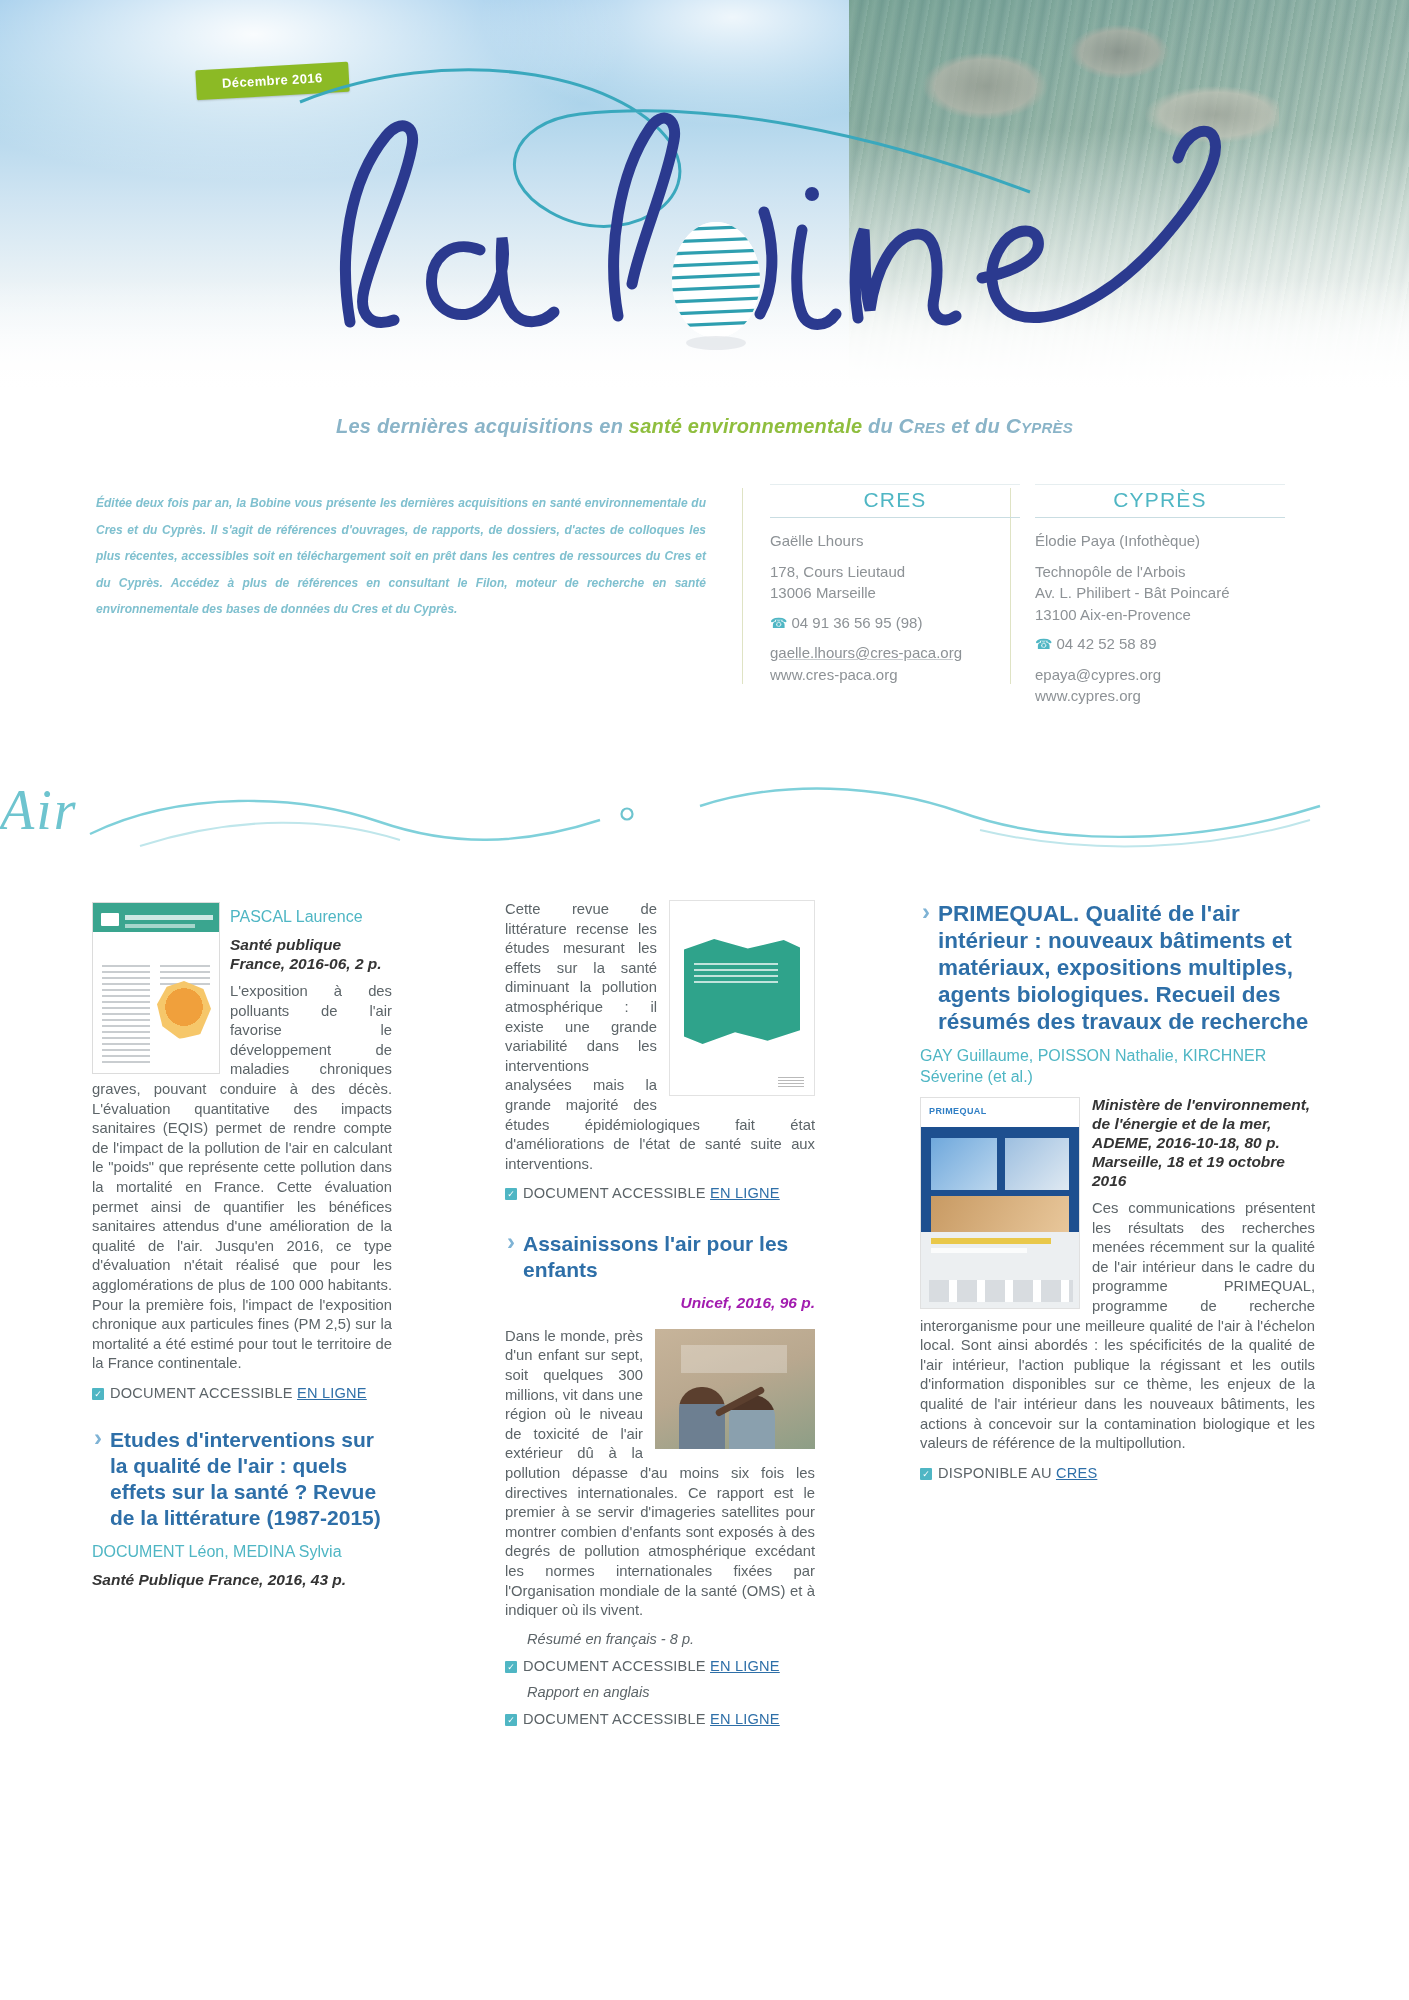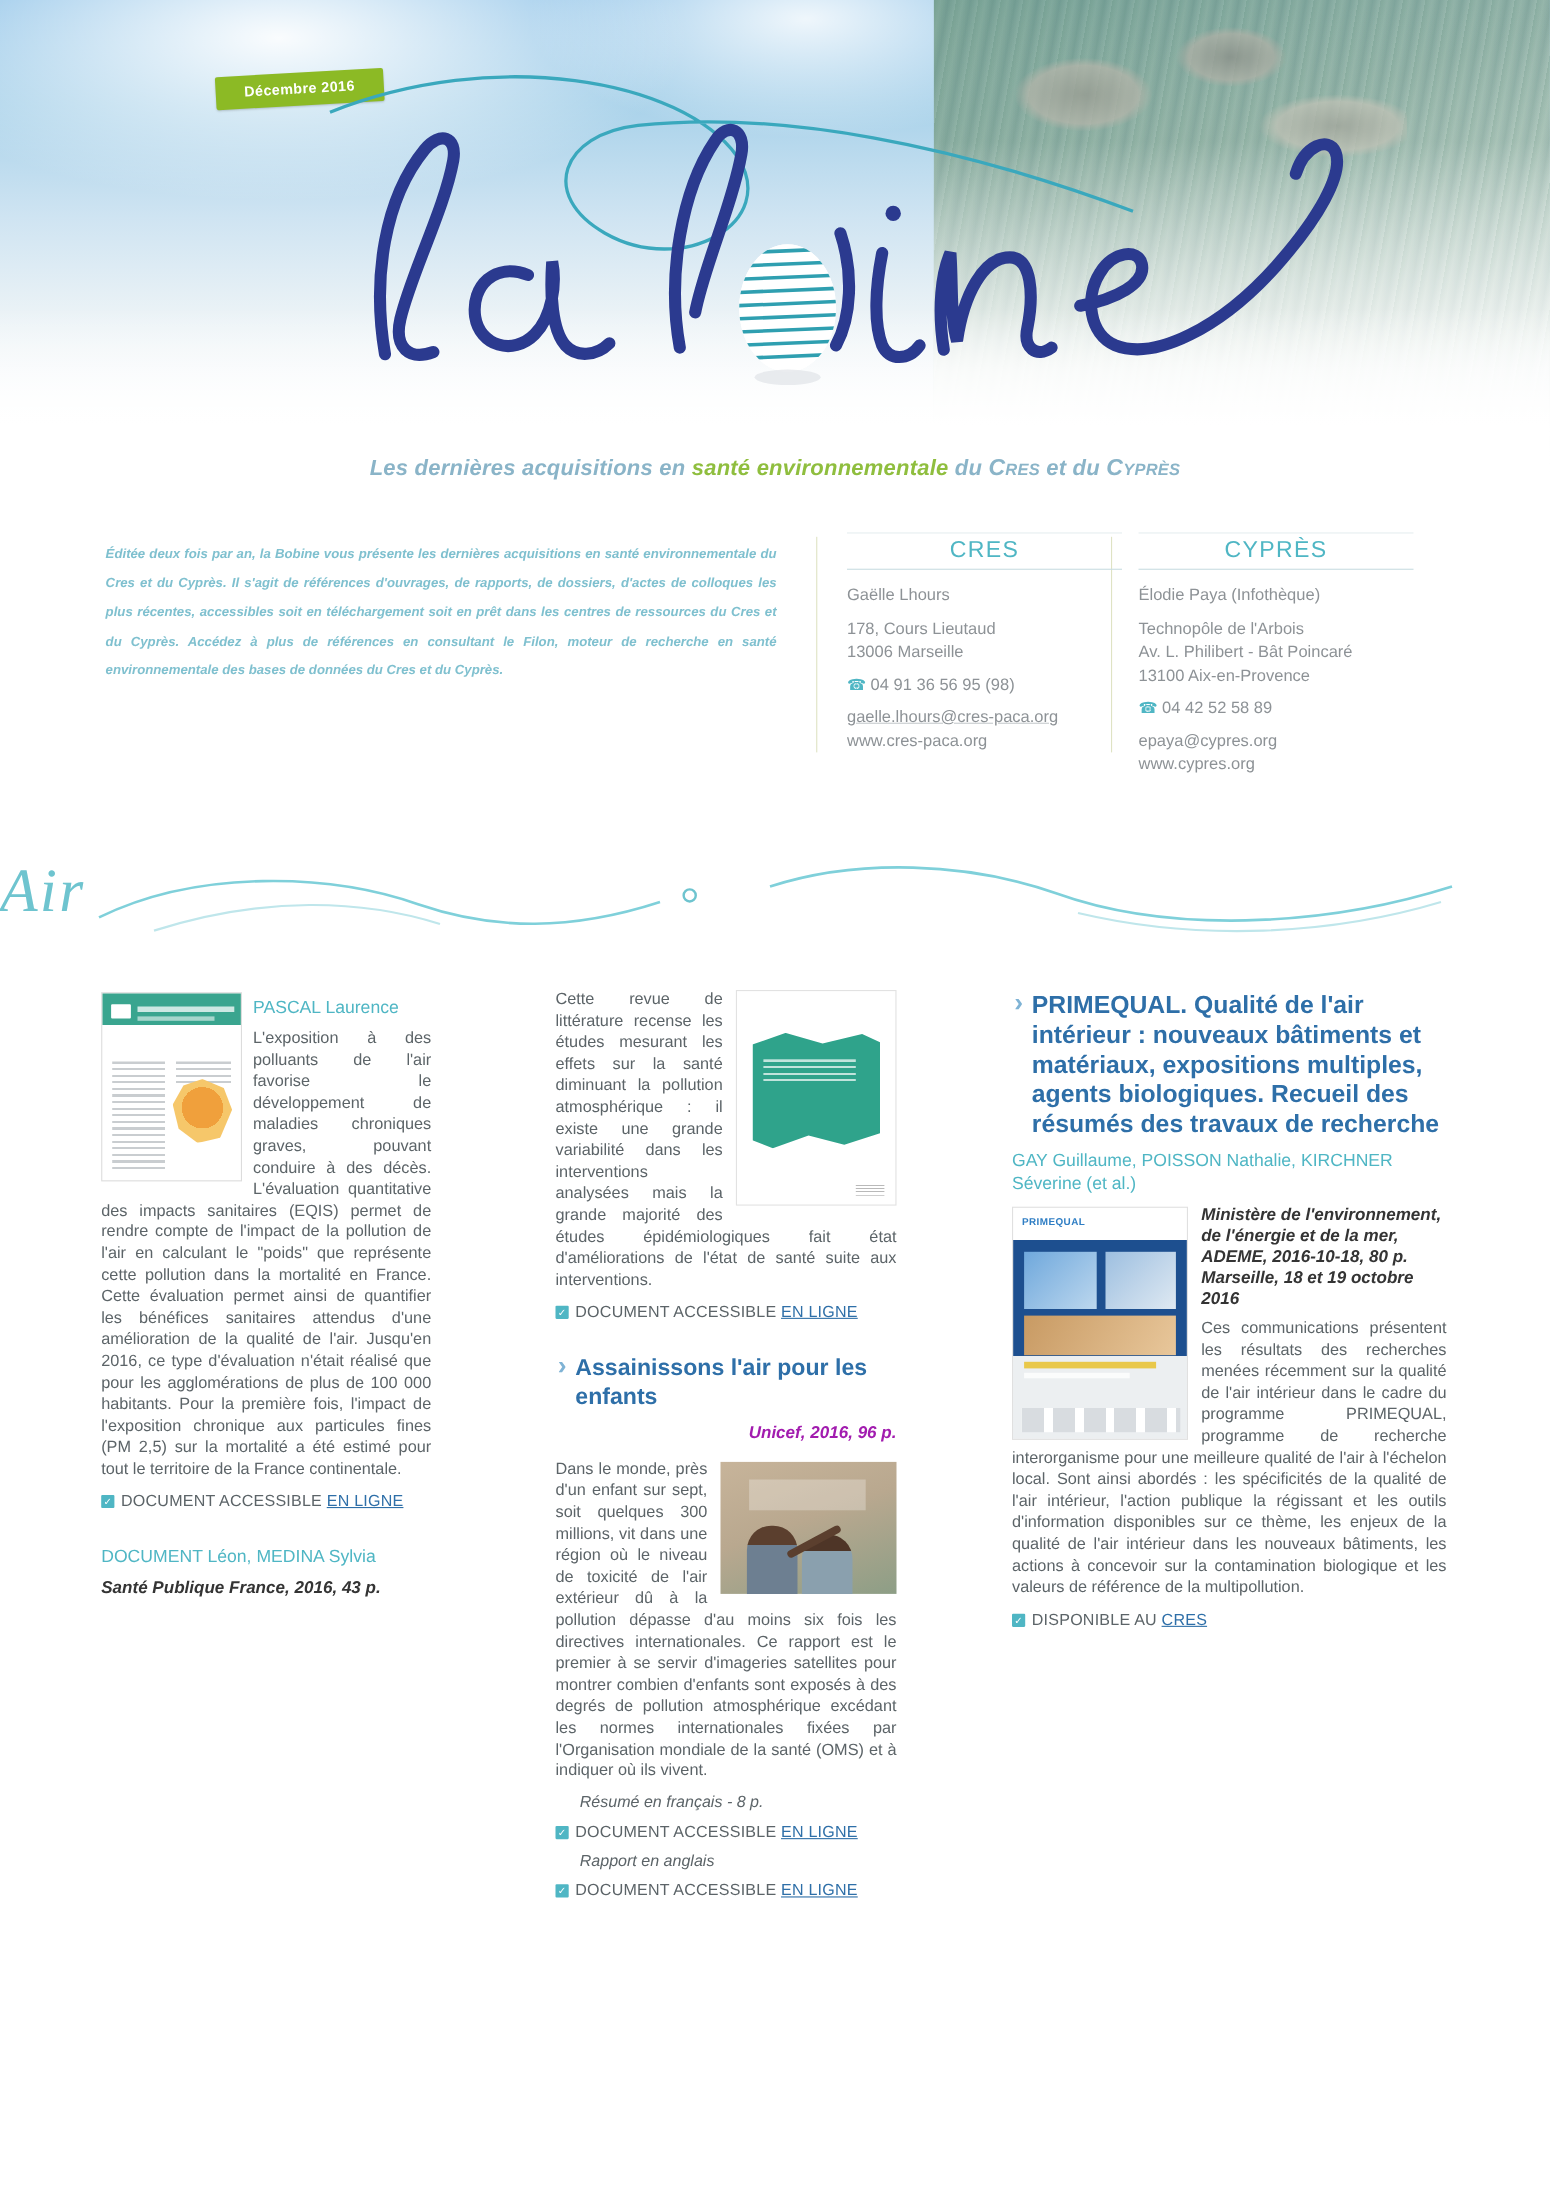--- a/index.html
+++ b/index.html
@@ -324,30 +324,32 @@
     <div class="thumb thumb-1">
       <div class="flagicon"></div>
       <div class="hdr-ttl"></div>
       <div class="hdr-ttl2"></div>
       <div class="lines"></div>
       <div class="lines2"></div>
       <div class="map"></div>
     </div>
 
     <div class="author">PASCAL Laurence</div>
+    <div class="ref">Santé publique France, 2016-06, 2 p.</div>
     <div class="body-txt">L'exposition à des polluants de l'air favorise le développement de maladies chroniques graves, pouvant conduire à des décès. L'évaluation quantitative des impacts sanitaires (EQIS) permet de rendre compte de l'impact de la pollution de l'air en calculant le "poids" que représente cette pollution dans la mortalité en France. Cette évaluation permet ainsi de quantifier les bénéfices sanitaires attendus d'une amélioration de la qualité de l'air. Jusqu'en 2016, ce type d'évaluation n'était réalisé que pour les agglomérations de plus de 100 000 habitants. Pour la première fois, l'impact de l'exposition chronique aux particules fines (PM 2,5) sur la mortalité a été estimé pour tout le territoire de la France continentale.</div>
     <div class="clear"></div>
 
     <div class="doc-line">
       <span class="chk">✓</span><span>DOCUMENT ACCESSIBLE</span>
       <span class="lnk">EN LIGNE</span>
     </div>
 
     <div style="height:26px"></div>
 
+    <h2 class="art-title sm">Etudes d'interventions sur la qualité de l'air : quels effets sur la santé ? Revue de la littérature (1987-2015)</h2>
     <div class="author">DOCUMENT Léon, MEDINA Sylvia</div>
     <div class="ref">Santé Publique France, 2016, 43 p.</div>
   </div>
 
   <div class="col col2">
     <div class="thumb thumb-2">
       <div class="flag"></div>
       <div class="ftxt"></div>
       <div class="ft"></div>
     </div>

